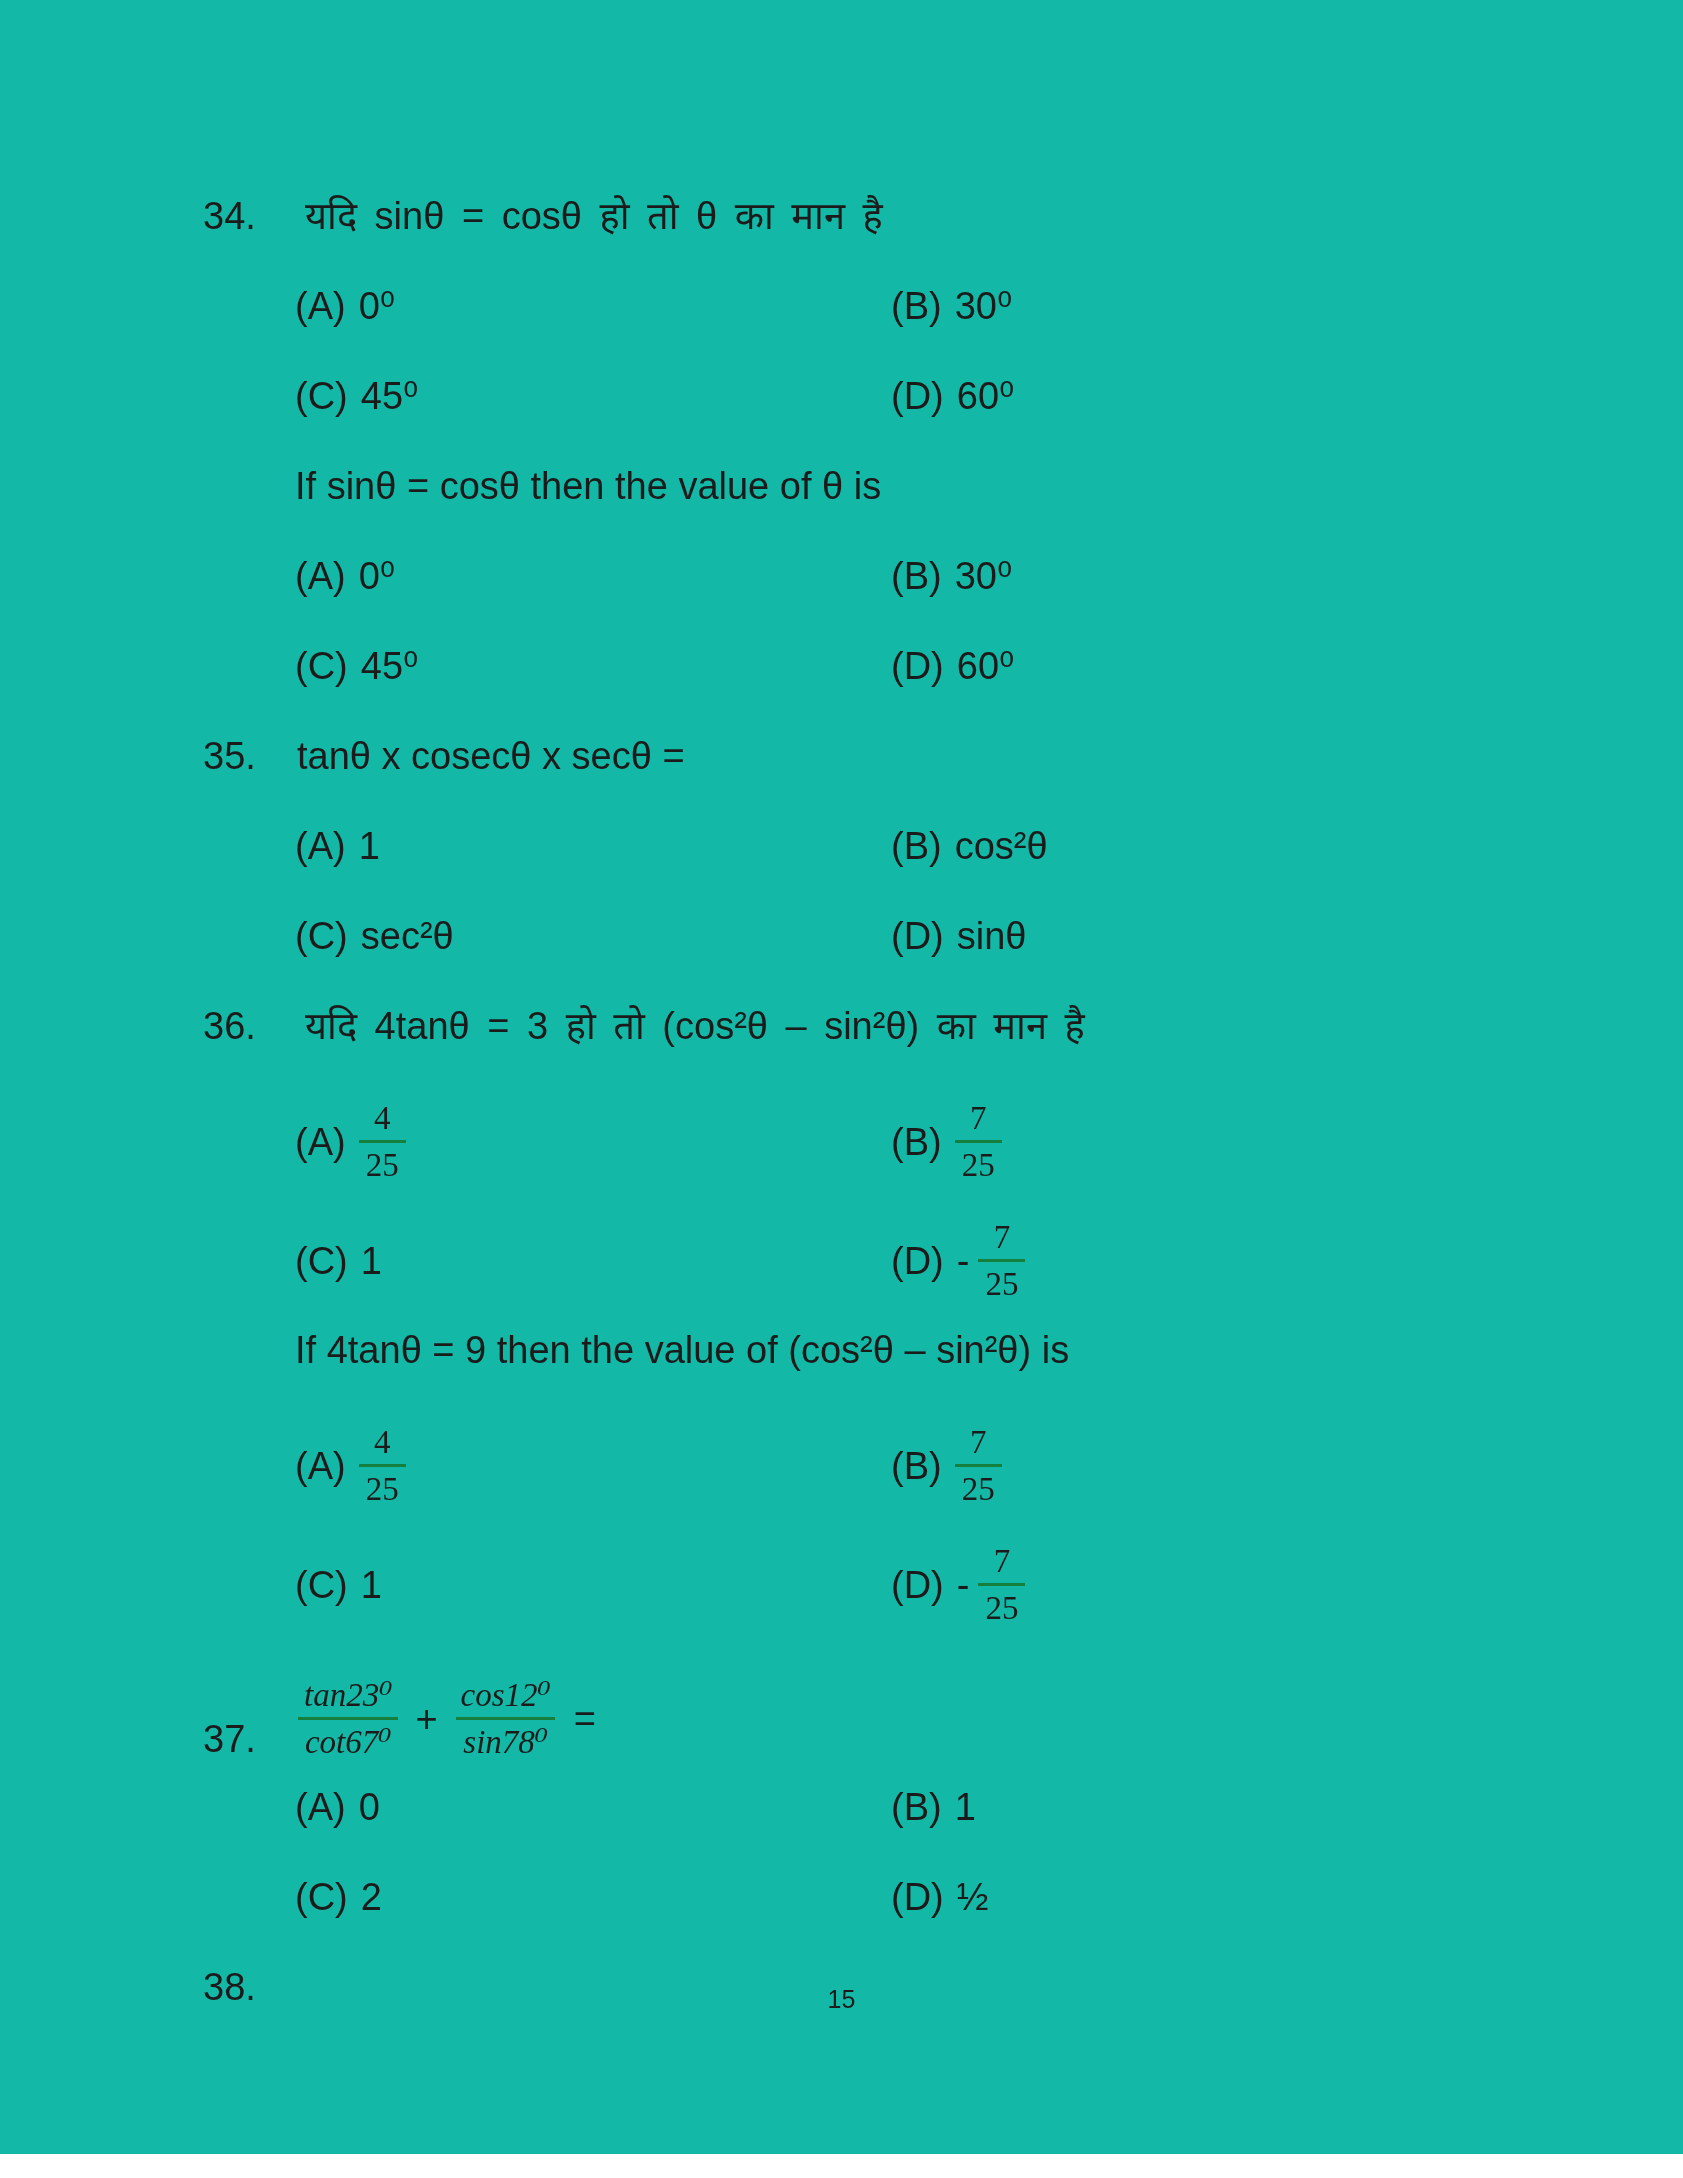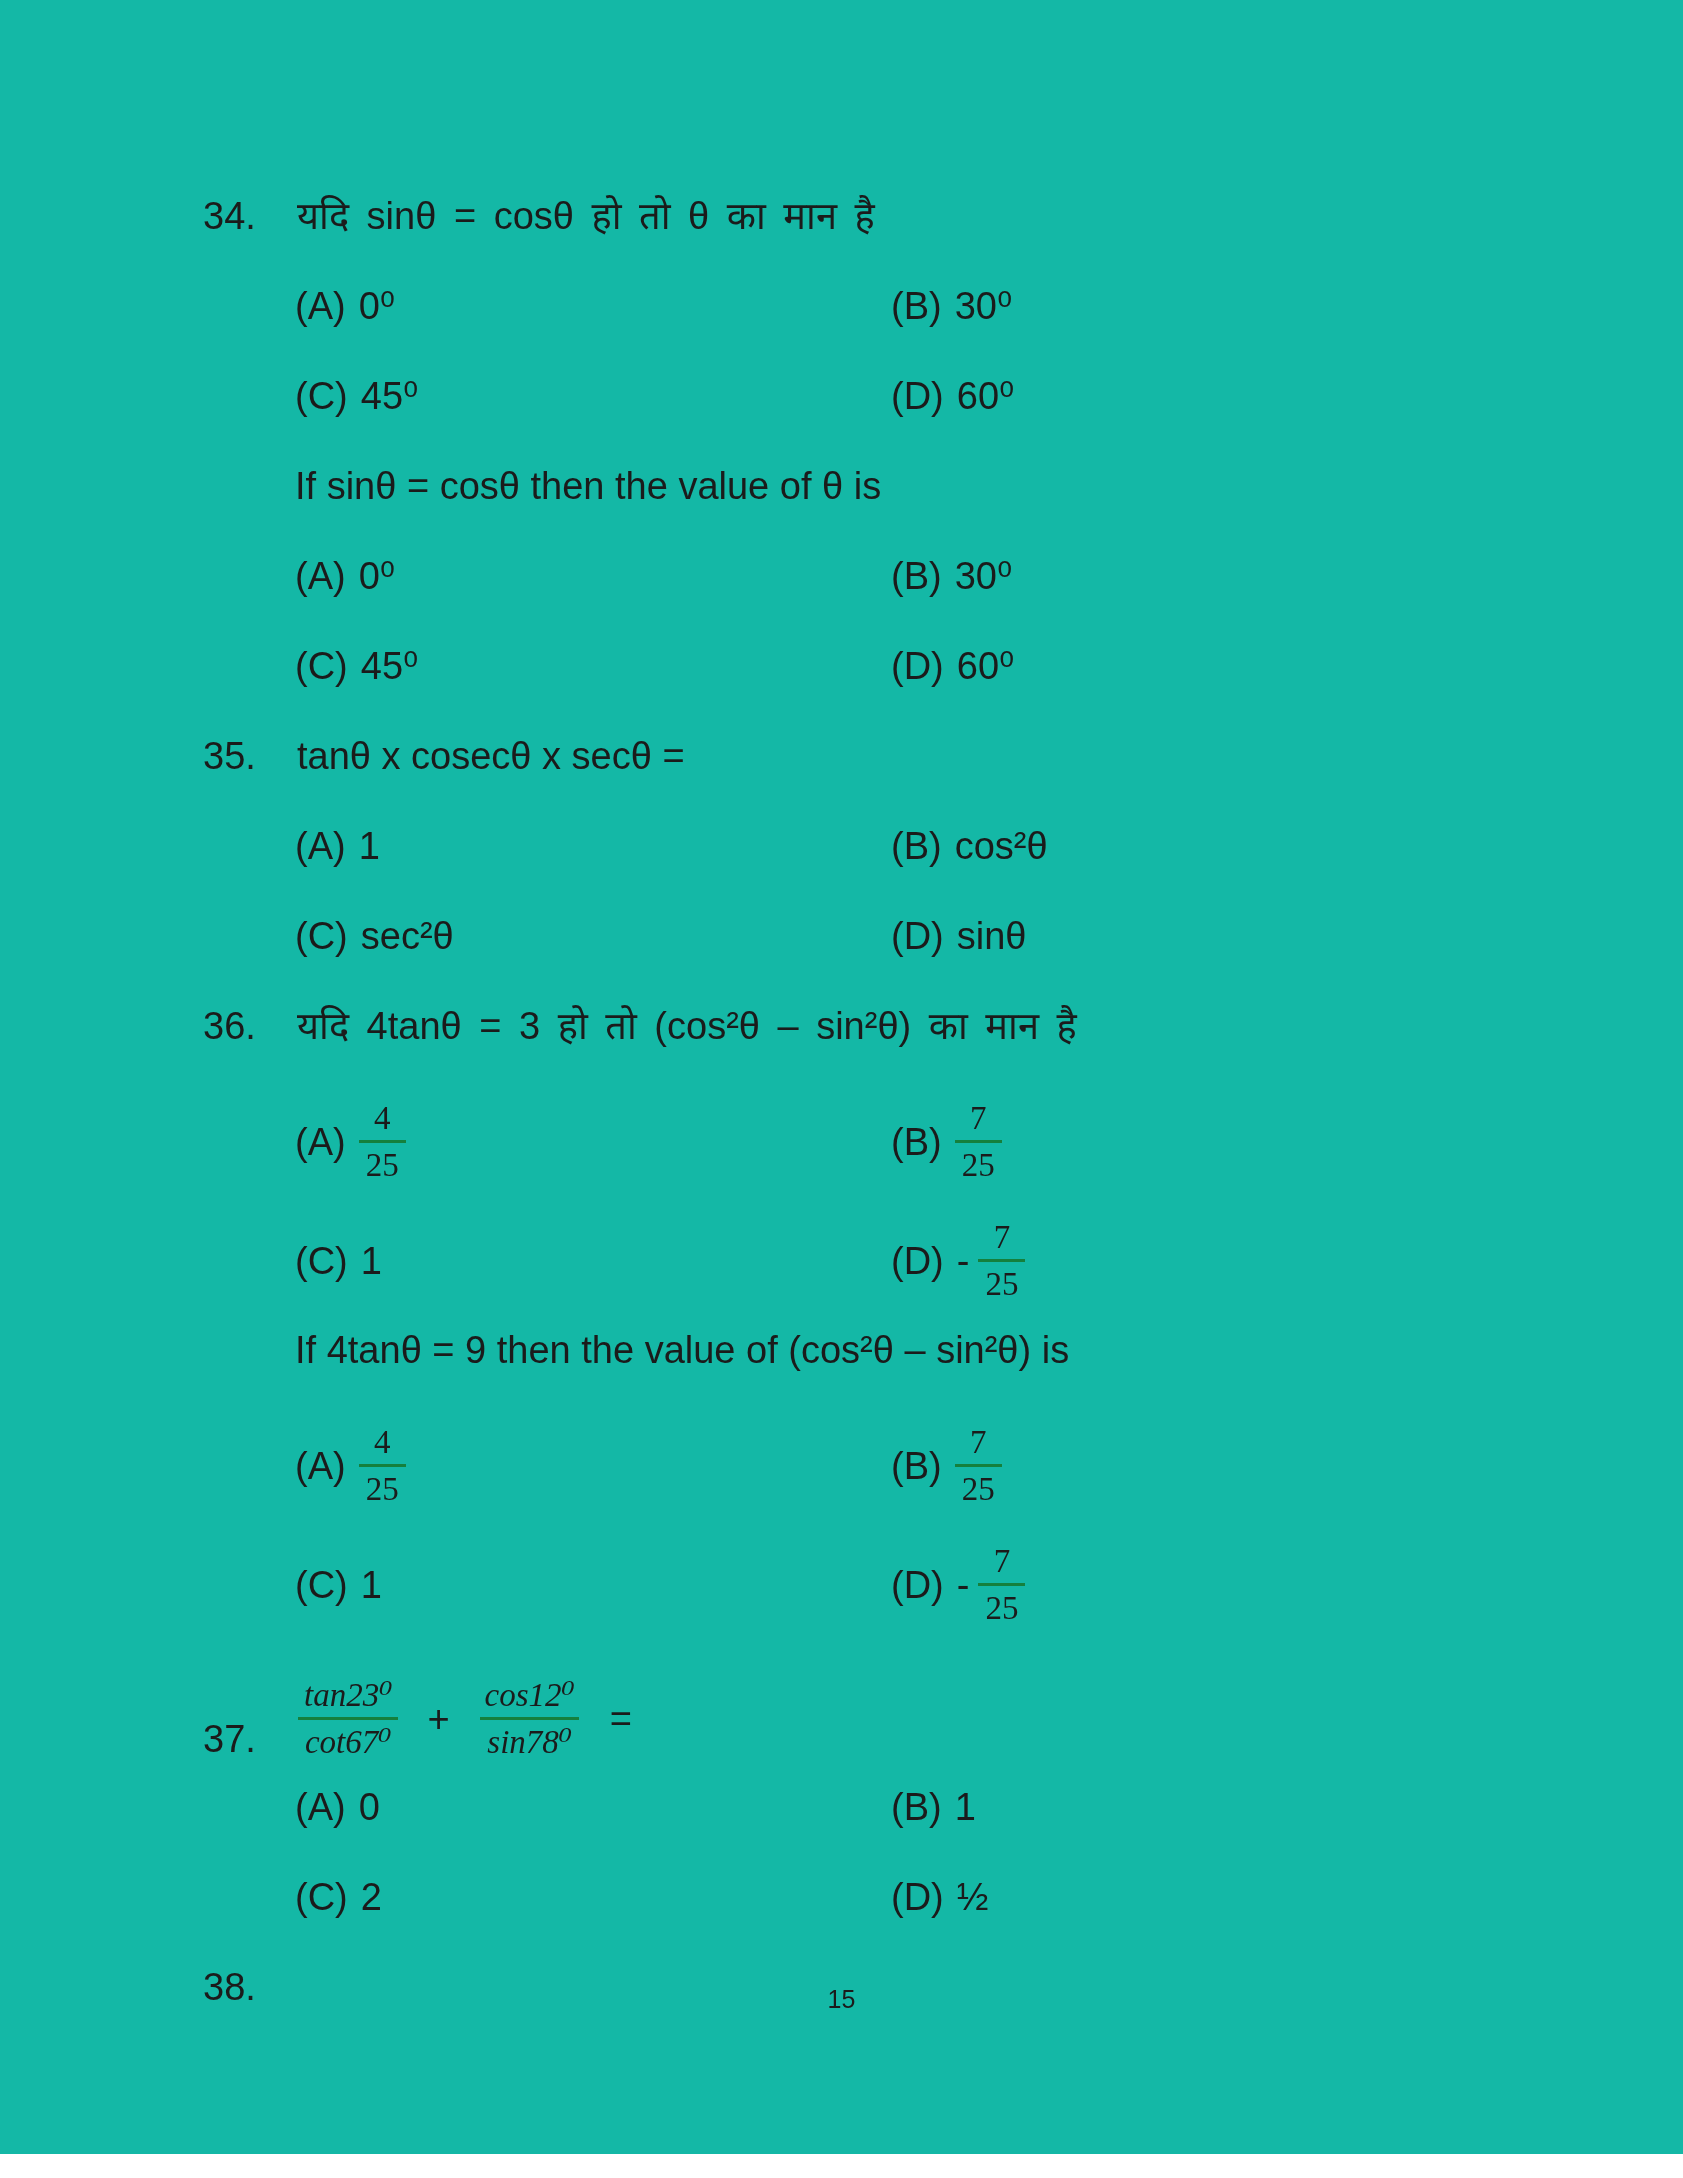--- a/index.html
+++ b/index.html
@@ -11,37 +11,37 @@
     font-family:"Liberation Sans","DejaVu Sans",sans-serif;
     font-size:38px;
     line-height:44px;
     box-sizing:border-box;
     padding-top:194px;
     overflow:hidden;
   }
   .q-row{display:flex;align-items:flex-start;padding-left:203px;margin-bottom:46px;min-height:44px;}
   .q-num{width:94px;flex:none;}
   .q-text{flex:1;padding-right:119px;}
-  .hindi{word-spacing:7px;}
+  .hindi{word-spacing:7px;margin-left:8px;}
   .sub-row{padding-left:295px;margin-bottom:46px;min-height:44px;}
   .opts{display:grid;grid-template-columns:596px 1fr;row-gap:46px;padding-left:295px;margin-bottom:46px;}
   .opts-frac{row-gap:24px;margin-bottom:20px;}
   .opt{display:flex;align-items:center;gap:13px;min-height:44px;}
   .opt-frac{min-height:95px;}
   .frac{
     display:inline-flex;flex-direction:column;align-items:center;
     font-family:"Liberation Serif","DejaVu Serif",serif;
     font-size:33px;line-height:38px;
     vertical-align:middle;
   }
   .frac .fnum{padding:0 7px 3px;}
   .frac .fden{border-top:3px solid #15803d;padding:3px 7px 0;}
   .frac.italic{font-style:italic;}
   .q37-row{align-items:flex-end;min-height:109px;margin-bottom:24px;}
-  .formula{display:flex;align-items:center;gap:28px;}
+  .formula{display:flex;align-items:center;gap:16px;}
   .fop{font-size:38px;}
   .opre{margin-right:-4px;}
   .page-number{
     position:absolute;top:1980px;left:0;width:100%;
     text-align:center;font-size:25px;line-height:38px;
   }
 </style>
 </head>
 <body>
 

